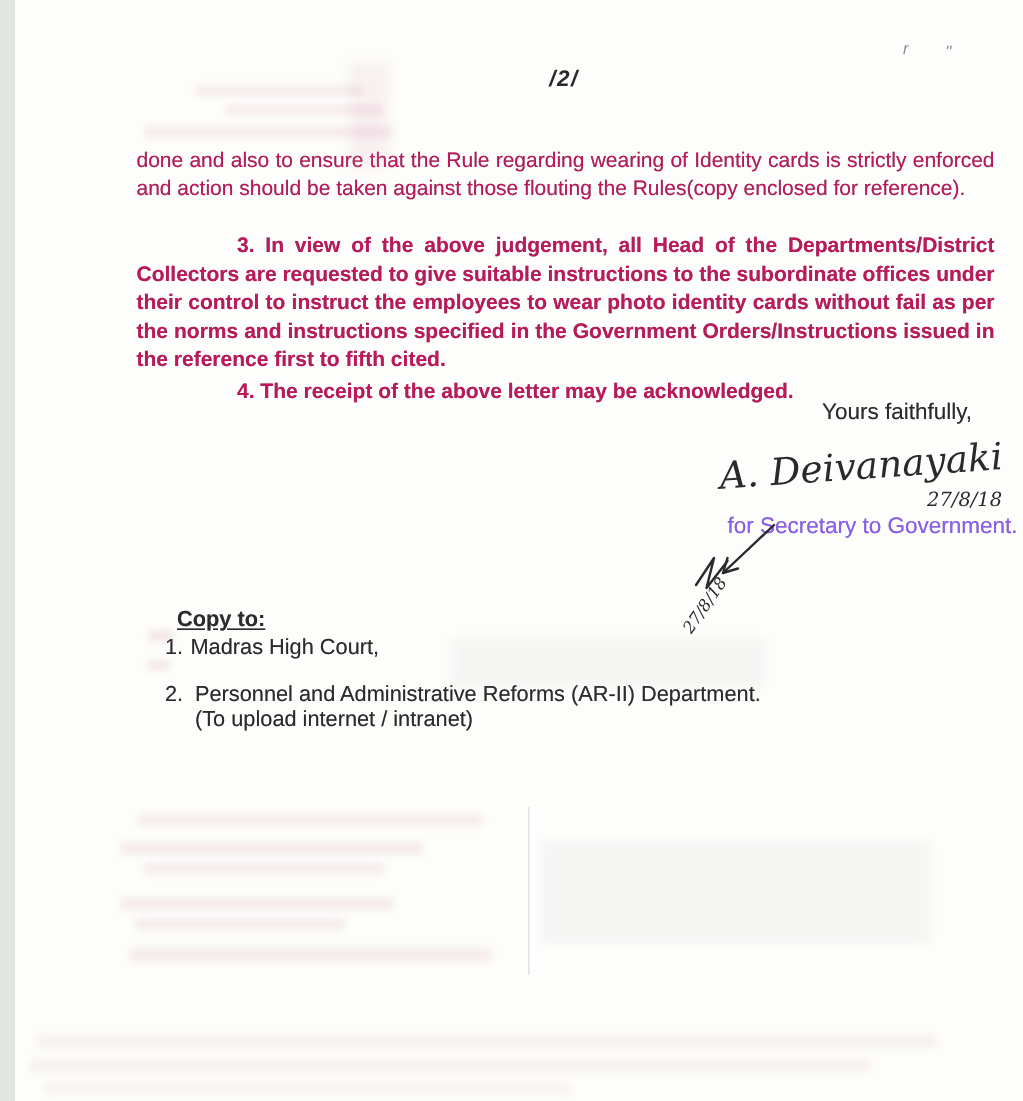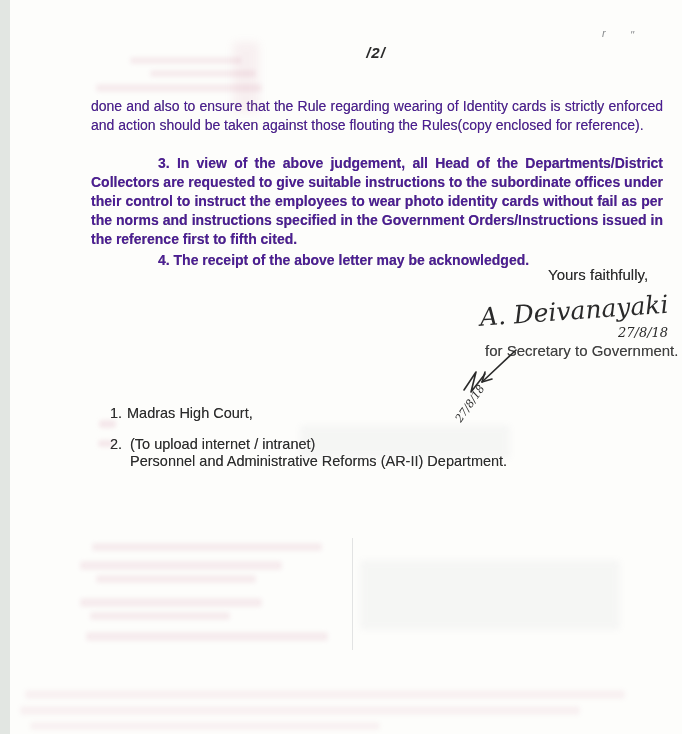--- a/index.html
+++ b/index.html
@@ -16,35 +16,35 @@
     background:#e2e6e2;
   }
   .page-number{
     position:absolute;top:44px;left:91px;width:570px;
     text-align:center;font-size:15px;font-style:italic;font-weight:bold;
     letter-spacing:1px;color:#2a2a2a;
   }
   .para{
     position:absolute;left:91px;width:572px;
     font-size:14px;line-height:19px;
-    text-align:justify;color:#4c1d95;
+    text-align:justify;color:#be185d;
     text-shadow:0 0 .4px rgba(40,40,40,.55);
   }
   .para.indent{text-indent:67px;}
   .p-cont{top:83px;}
   .p-three{top:140px;font-weight:bold;}
   .p-four{top:237px;font-weight:bold;}
   .valediction{
     position:absolute;top:266px;left:520px;
     font-size:15px;color:#2b2b2b;text-shadow:0 0 .4px rgba(40,40,40,.5);margin-left:28px;
   }
   .signature-svg{position:absolute;top:287px;left:478px;}
   .signatory{
     position:absolute;top:342px;left:485px;
-    font-size:15px;color:#404040;text-shadow:0 0 .4px rgba(40,40,40,.5);
+    font-size:15px;color:#8b5cf6;text-shadow:0 0 .4px rgba(40,40,40,.5);
   }
   .scribble-svg{position:absolute;top:348px;left:452px;}
   .copy-block{position:absolute;top:405px;left:110px;font-size:14.5px;line-height:17px;color:#2b2b2b;}
   .copy-heading{
     font-weight:bold;margin-left:8px;margin-bottom:2px;
     text-decoration:underline;text-underline-offset:2px;
     text-shadow:0 0 .4px rgba(40,40,40,.55);
   }
   .copy-item{display:flex;text-shadow:0 0 .35px rgba(40,40,40,.5);}
   .copy-item .num{width:17px;flex:0 0 17px;}
@@ -88,31 +88,32 @@
   <div class="signatory">for Secretary to Government.</div>
 
   <svg class="scribble-svg" width="86" height="76" viewBox="0 0 86 76">
     <path class="stroke-ink" d="M64,2 L30,34"></path>
     <path class="stroke-ink" d="M30,34 l10,-3 M30,34 l3,-10"></path>
     <path class="stroke-ink" d="M12,42 L24,24 L19,44 L33,26"></path>
     <text class="ink" font-family="DejaVu Serif, serif" font-style="italic" font-size="11" transform="rotate(-55 14 64)" x="2" y="66">27/8/18</text>
   </svg>
 
   <div class="copy-block">
+    <div class="copy-heading">Copy to:</div>
     <div class="copy-item">
       <span class="num">1.</span>
       <div>
         <div>Madras High Court,</div>
       </div>
     </div>
     <div class="copy-item second">
       <span class="num n2">2.</span>
       <div>
+        <div>Personnel and Administrative Reforms (AR-II) Department.</div>
         <div>(To upload internet / intranet)</div>
-        <div>Personnel and Administrative Reforms (AR-II) Department.</div>
       </div>
     </div>
   </div>
 
   <div class="ghost" style="left:130px;top:57px;width:112px;height:7px;"></div>
   <div class="ghost" style="left:150px;top:70px;width:106px;height:7px;"></div>
   <div class="ghost" style="left:96px;top:84px;width:166px;height:8px;"></div>
   <div class="ghost" style="left:233px;top:42px;width:26px;height:70px;opacity:.12;filter:blur(4px);"></div>
   <div class="ghost" style="left:99px;top:420px;width:17px;height:8px;opacity:.2;"></div>
   <div class="ghost" style="left:98px;top:440px;width:15px;height:7px;opacity:.2;"></div>

